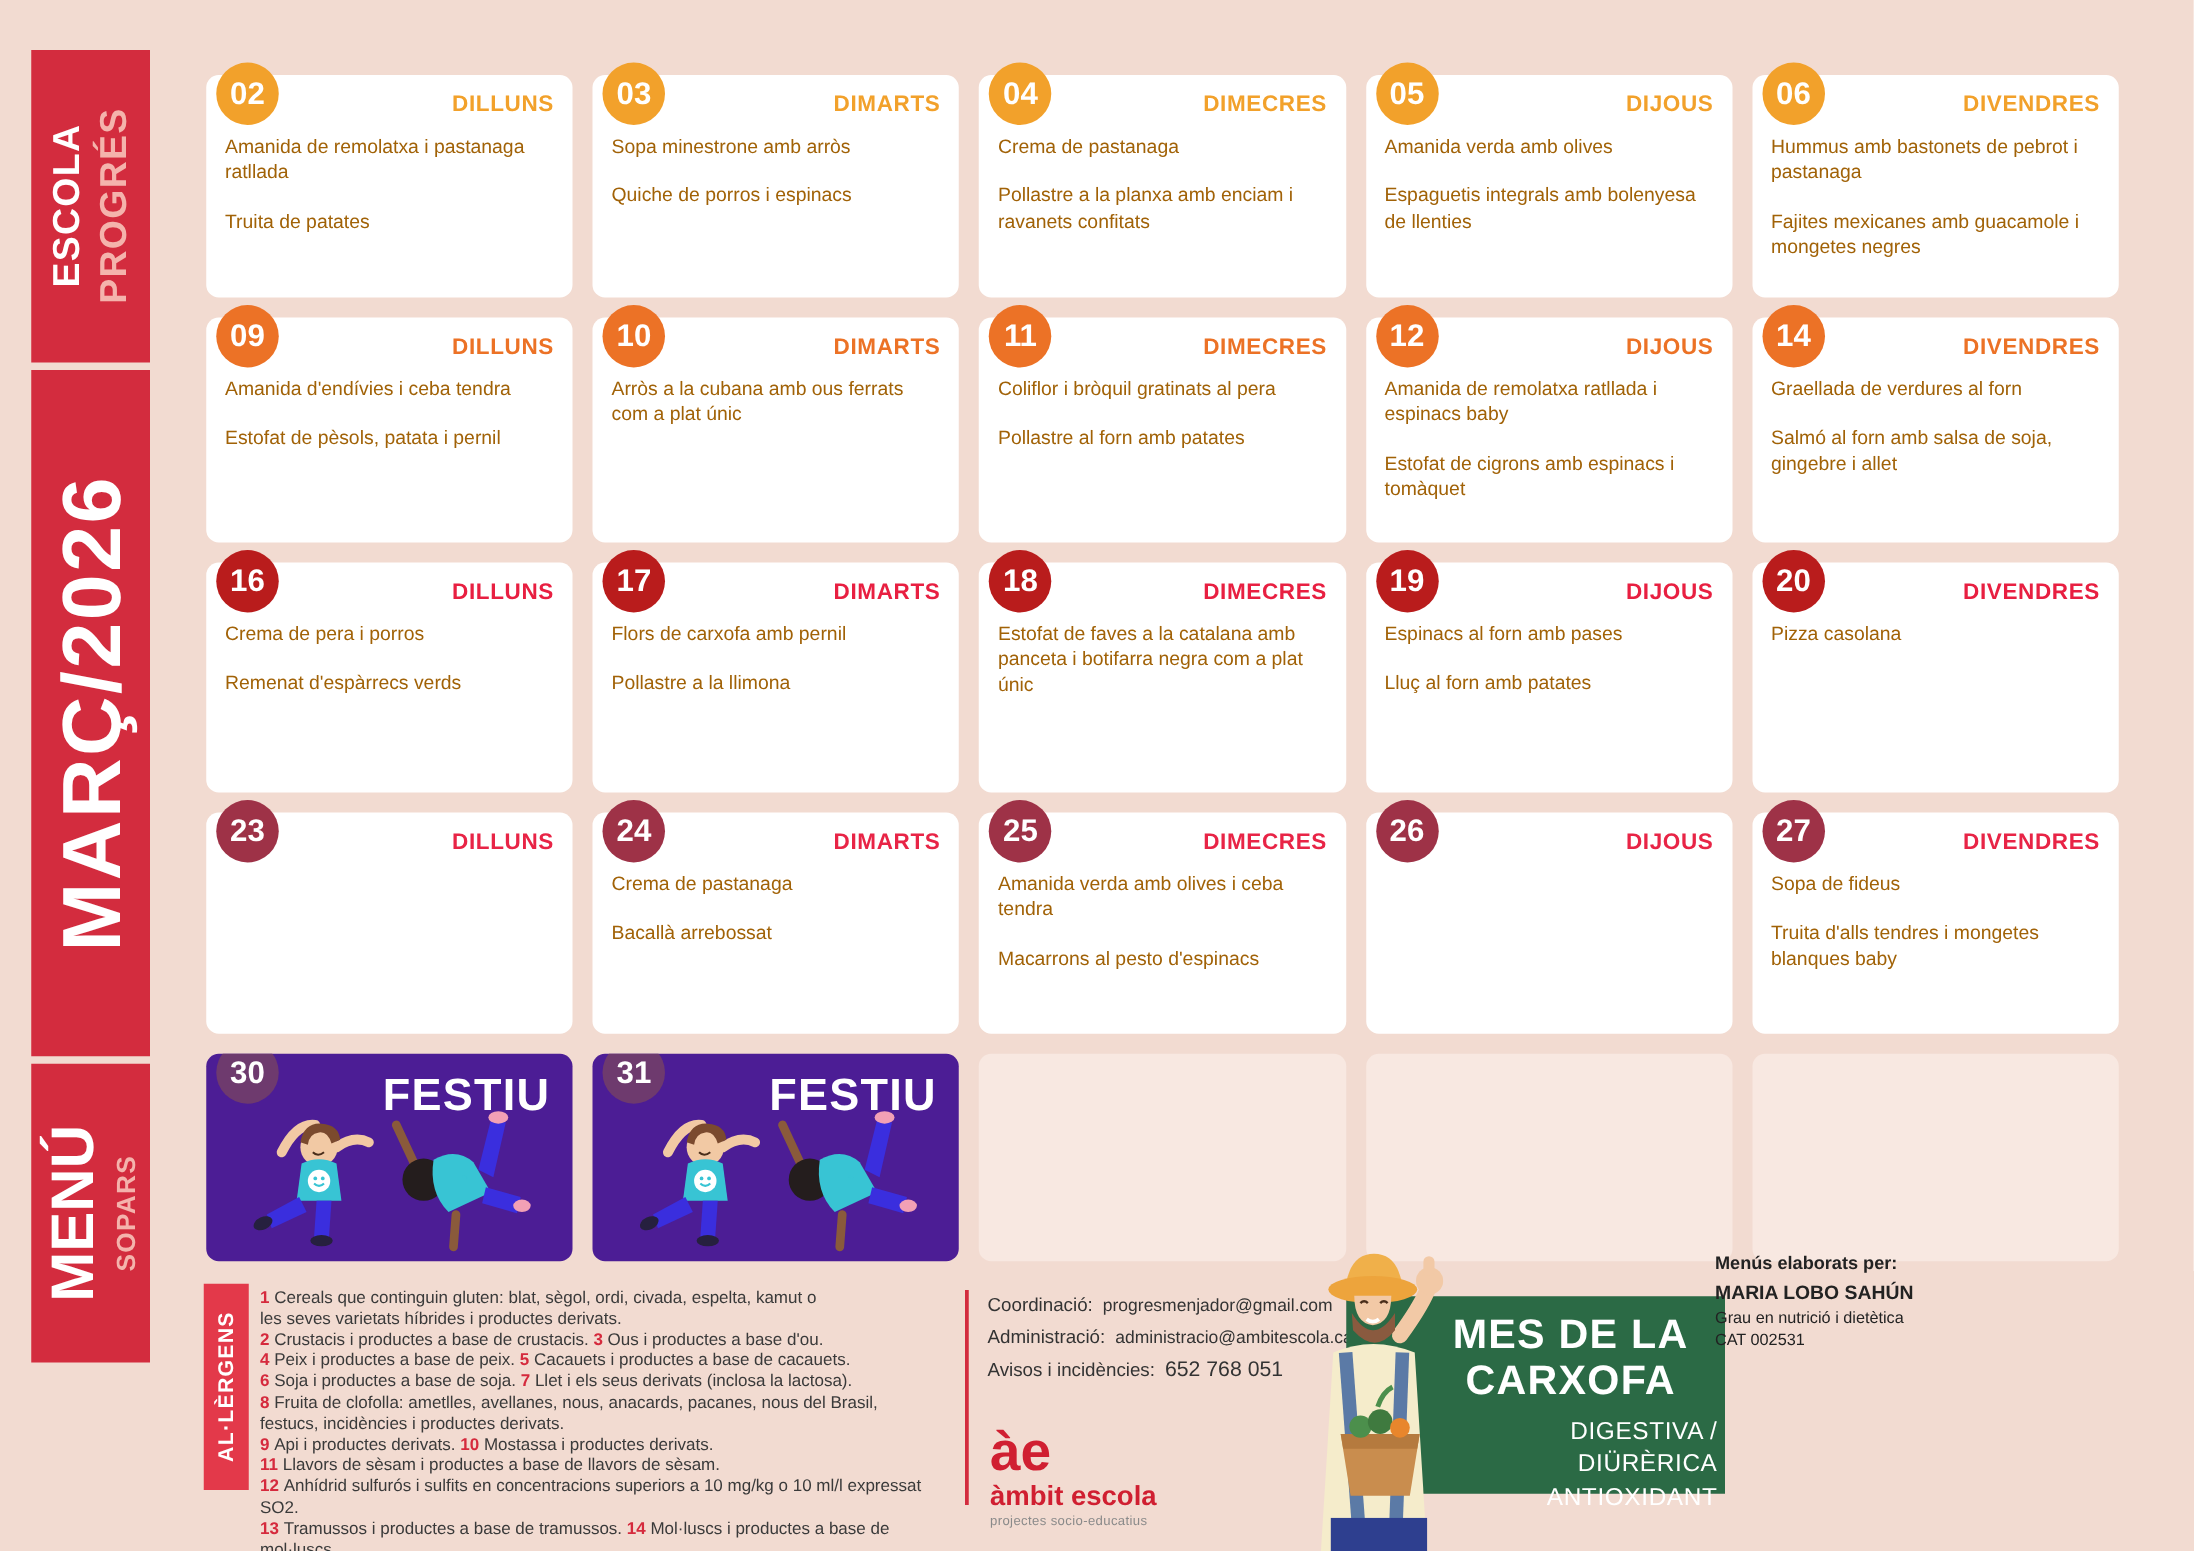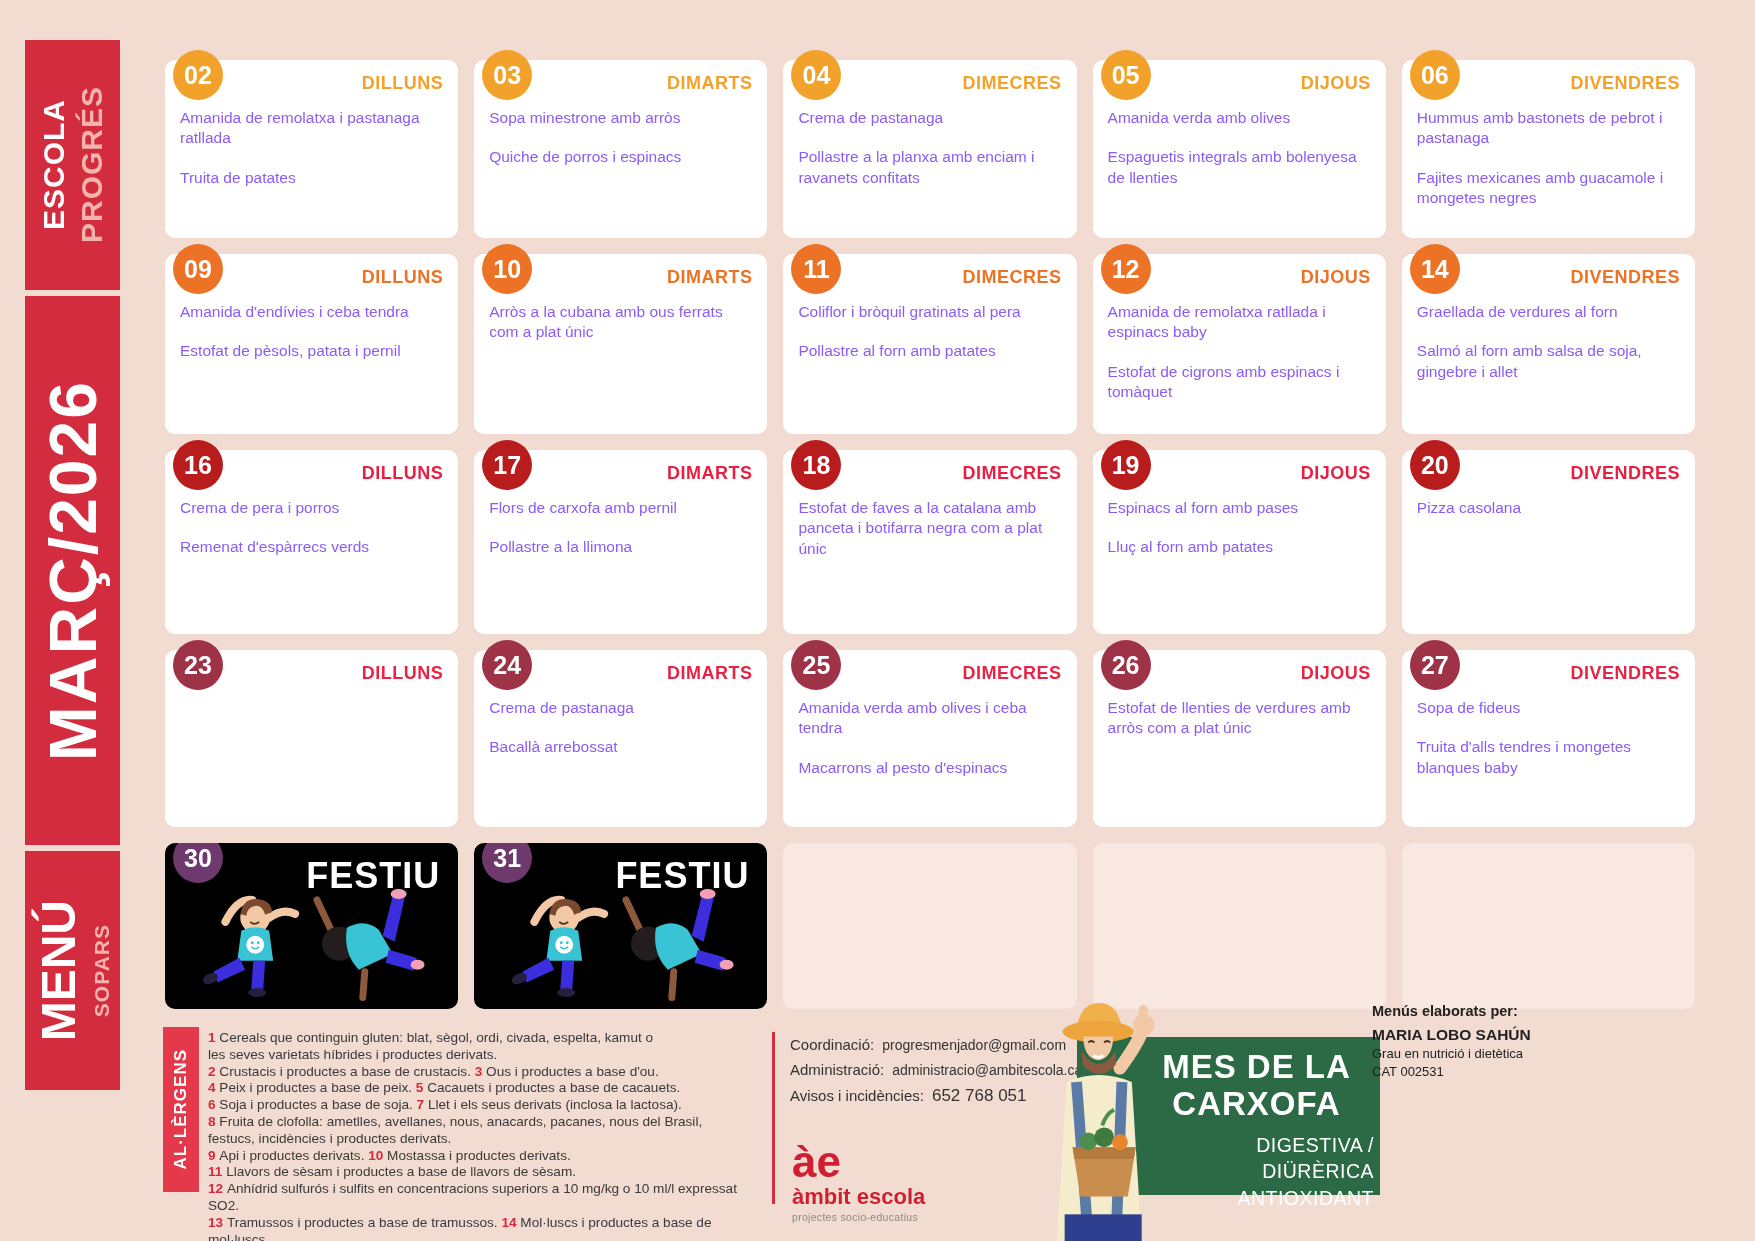--- a/index.html
+++ b/index.html
@@ -21,27 +21,27 @@
 
   
   #grid{position:absolute;left:165px;top:60px;width:1530px;
         display:grid;grid-template-columns:repeat(5,1fr);
         grid-template-rows:178px 180px 184px 177px 166px;
         column-gap:14px;row-gap:15px;gap:16px;}
   .card{position:relative;background:#ffffff;border-radius:10px;}
   .card .num{position:absolute;left:8px;top:-10px;width:50px;height:50px;border-radius:50%;
         color:#fff;font-size:25px;font-weight:bold;display:flex;align-items:center;justify-content:center;}
   .card .dlabel{position:absolute;top:13px;right:15px;font-size:18px;font-weight:bold;letter-spacing:.5px;}
-  .card .items{padding:48px 14px 8px 15px;font-size:15.5px;color:#8b5cf6;line-height:1.32;}
+  .card .items{padding:48px 14px 8px 15px;font-size:15.5px;color:#a16207;line-height:1.32;}
   .card .items p{margin:0 0 19px 0;}
   .orange1 .num{background:#f2a12b;} .orange1 .dlabel{color:#f2a12b;}
   .orange2 .num{background:#ec7226;} .orange2 .dlabel{color:#ec7226;}
   .red .num{background:#b91c1c;}     .red .dlabel{color:#e81f41;}
   .maroon .num{background:#9e3247;}  .maroon .dlabel{color:#e82446;}
-  .festiu{background:#000000;overflow:hidden;}
+  .festiu{background:#4c1d95;overflow:hidden;}
   .festiu .num{background:#6e3a6e;}
   .festiu .flabel{position:absolute;top:12px;right:18px;color:#ffffff;font-weight:bold;
         font-size:36px;letter-spacing:1px;}
   .festiu svg{position:absolute;left:18px;bottom:-4px;width:88%;height:78%;}
   .empty{background:#f8e8e1;border-radius:10px;}
 
   
   #allergen-tab{position:absolute;left:163px;top:1027px;width:36px;height:165px;background:#e3394a;
         display:flex;align-items:center;justify-content:center;}
   #allergen-tab .v{color:#fff;font-weight:bold;font-size:17px;letter-spacing:1px;}
@@ -229,23 +229,20 @@
         <span class="num">25</span>
         <span class="dlabel">DIMECRES</span>
         <div class="items">
           <p class="item">Amanida verda amb olives i ceba tendra</p>
           <p class="item">Macarrons al pesto d'espinacs</p>
         </div>
       </div>
       <div class="card maroon">
         <span class="num">26</span>
         <span class="dlabel">DIJOUS</span>
-        <div class="items">
-          <p class="item">Estofat de llenties de verdures amb arròs com a plat únic</p>
-        </div>
       </div>
       <div class="card maroon">
         <span class="num">27</span>
         <span class="dlabel">DIVENDRES</span>
         <div class="items">
           <p class="item">Sopa de fideus</p>
           <p class="item">Truita d'alls tendres i mongetes blanques baby</p>
         </div>
       </div>
       <div class="card festiu">

